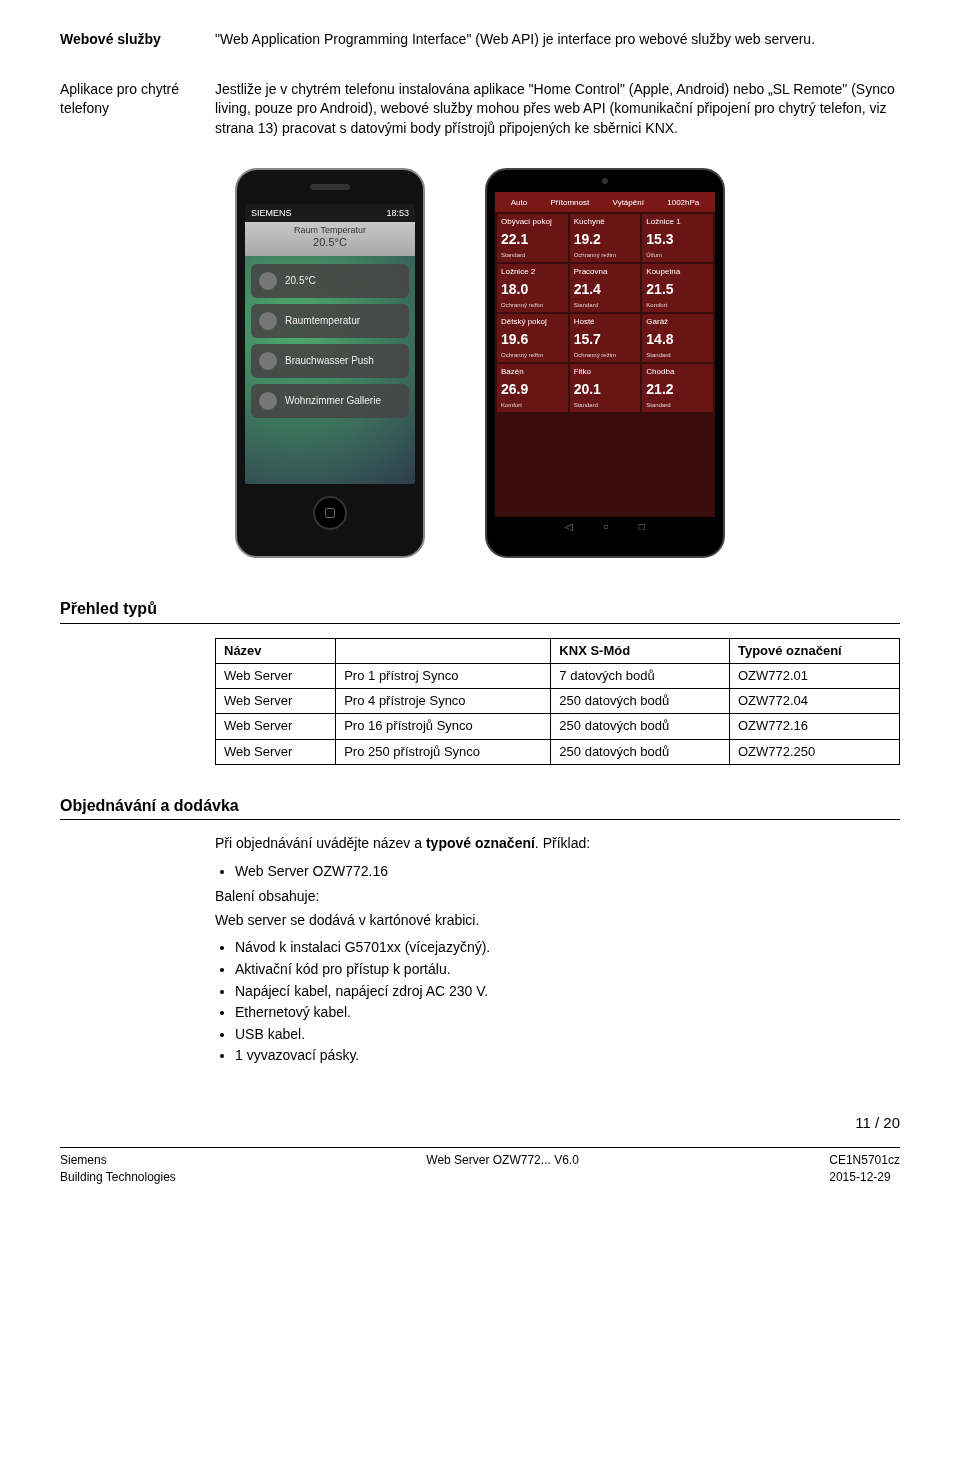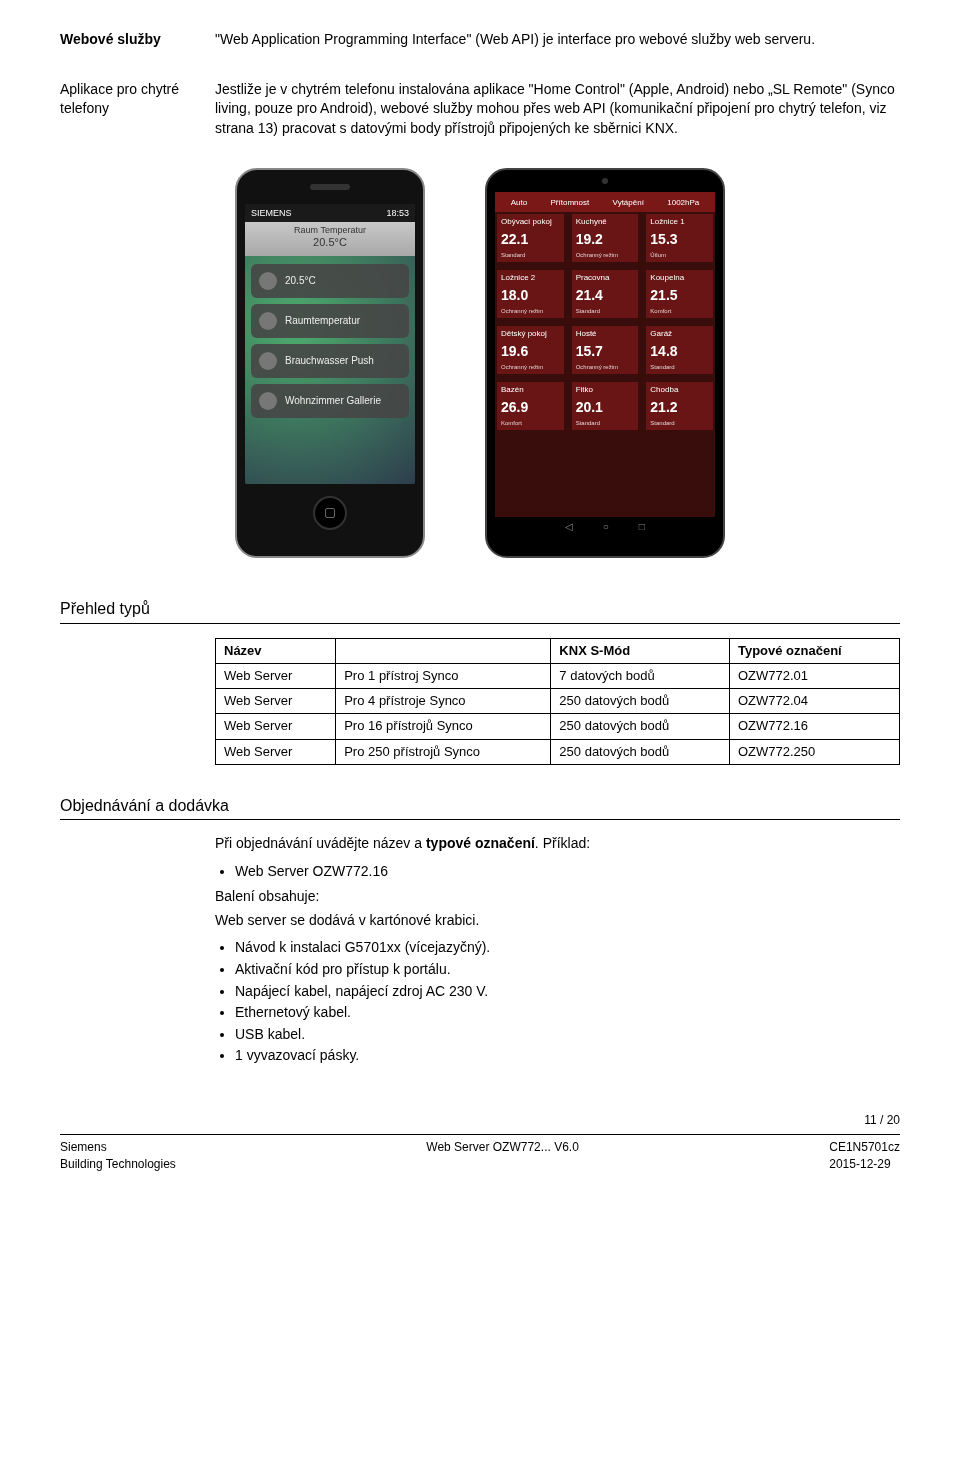--- a/index.html
+++ b/index.html
@@ -123,21 +123,21 @@
   .tablet .redhdr {
     height:20px;background:#7a1818;color:#fff;font-size:8px;
     display:flex;justify-content:space-around;align-items:center;
     padding:0 4px;
   }
   .tablet .grid {
     flex:1;
     display:grid;
     grid-template-columns: repeat(3,1fr);
     grid-auto-rows: 48px;
-    gap:8px;
+    gap:2px;
     padding:2px;
     background:#3a0d0d;
   }
   .tablet .cell {
     background:#6a1515;
     color:#fff;
     font-size:7px;
     padding:4px;
     display:flex;flex-direction:column;justify-content:space-between;
     line-height:1.1;
@@ -148,21 +148,21 @@
   .tablet .navbar {
     height:20px;background:#000;display:flex;justify-content:center;gap:30px;align-items:center;
     font-size:10px;color:#888;
   }
   .heading-row {
     border-bottom: 1px solid #000;
     padding-bottom: 2px;
     margin-bottom: 14px;
   }
   .heading-row .h {
-    font-weight: normal;
+    font-weight: bold;
     font-size: 16px;
   }
   table.types {
     border-collapse: collapse;
     width: 100%;
     font-size: 13px;
   }
   table.types th, table.types td {
     border: 1px solid #000;
     padding: 3px 8px;
@@ -174,23 +174,23 @@
     margin-left: 20px;
     margin-bottom: 6px;
   }
   ul.bullets li { margin-bottom: 2px; }
   .ordering p { margin-bottom: 8px; }
   .pagefoot {
     margin-top: 40px;
   }
   .pagefoot .pageno {
     text-align: right;
-    font-size: 12px;
+    font-size: 15px;
     border-bottom: 1px solid #000;
-    padding-bottom: 5px;
+    padding-bottom: 14px;
     margin-bottom: 4px;
   }
   .pagefoot .footrow {
     display:flex;
     justify-content: space-between;
     font-size: 12px;
   }
 </style>
 </head>
 <body>

